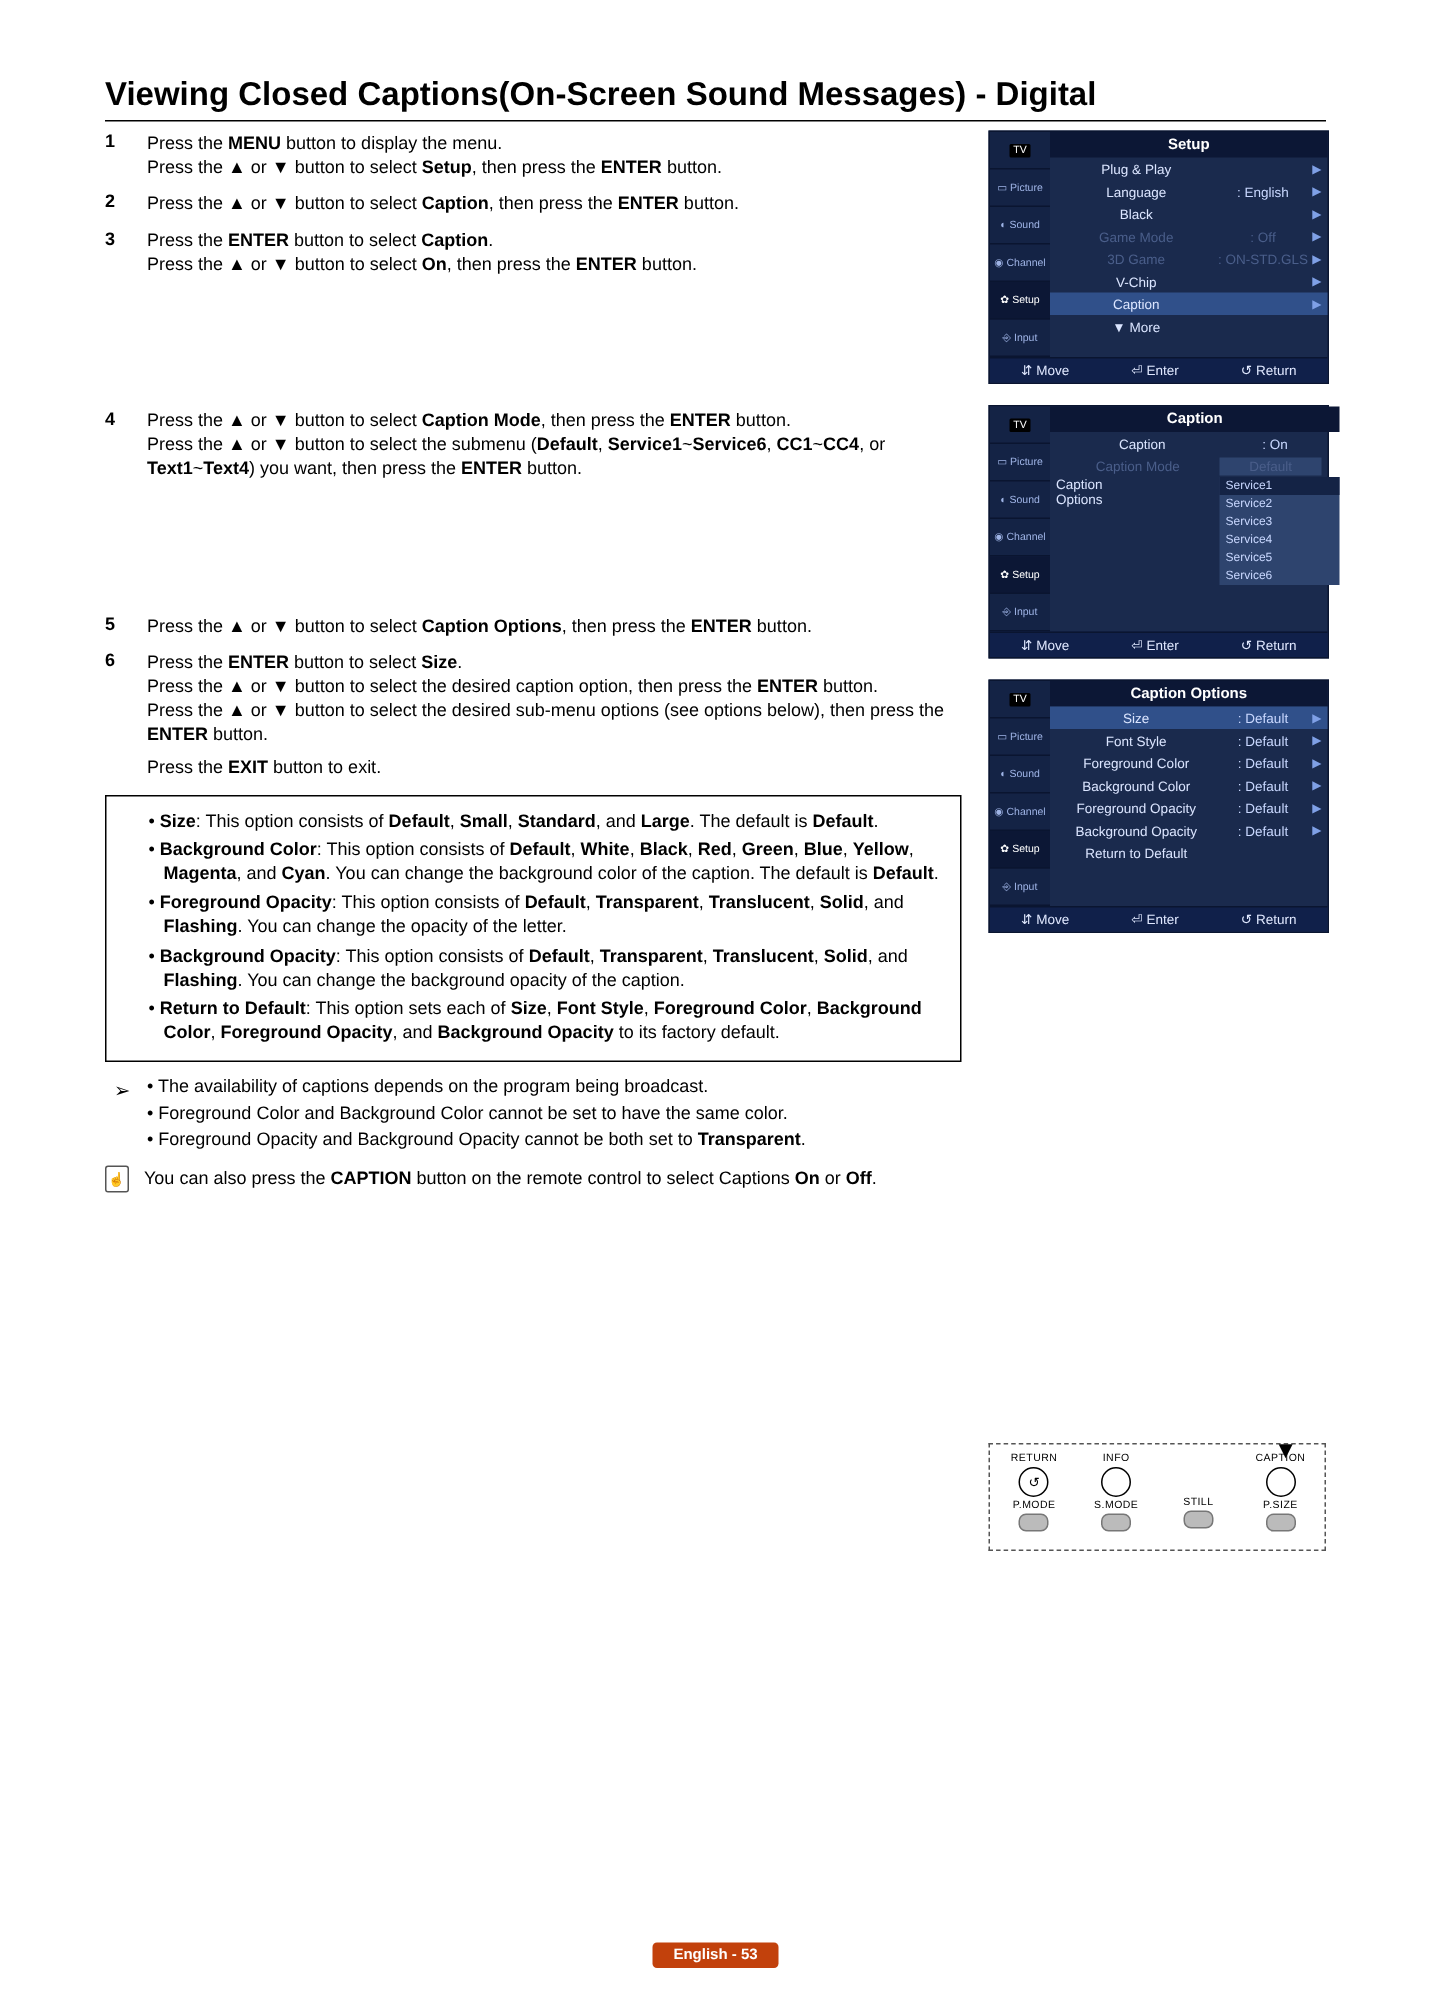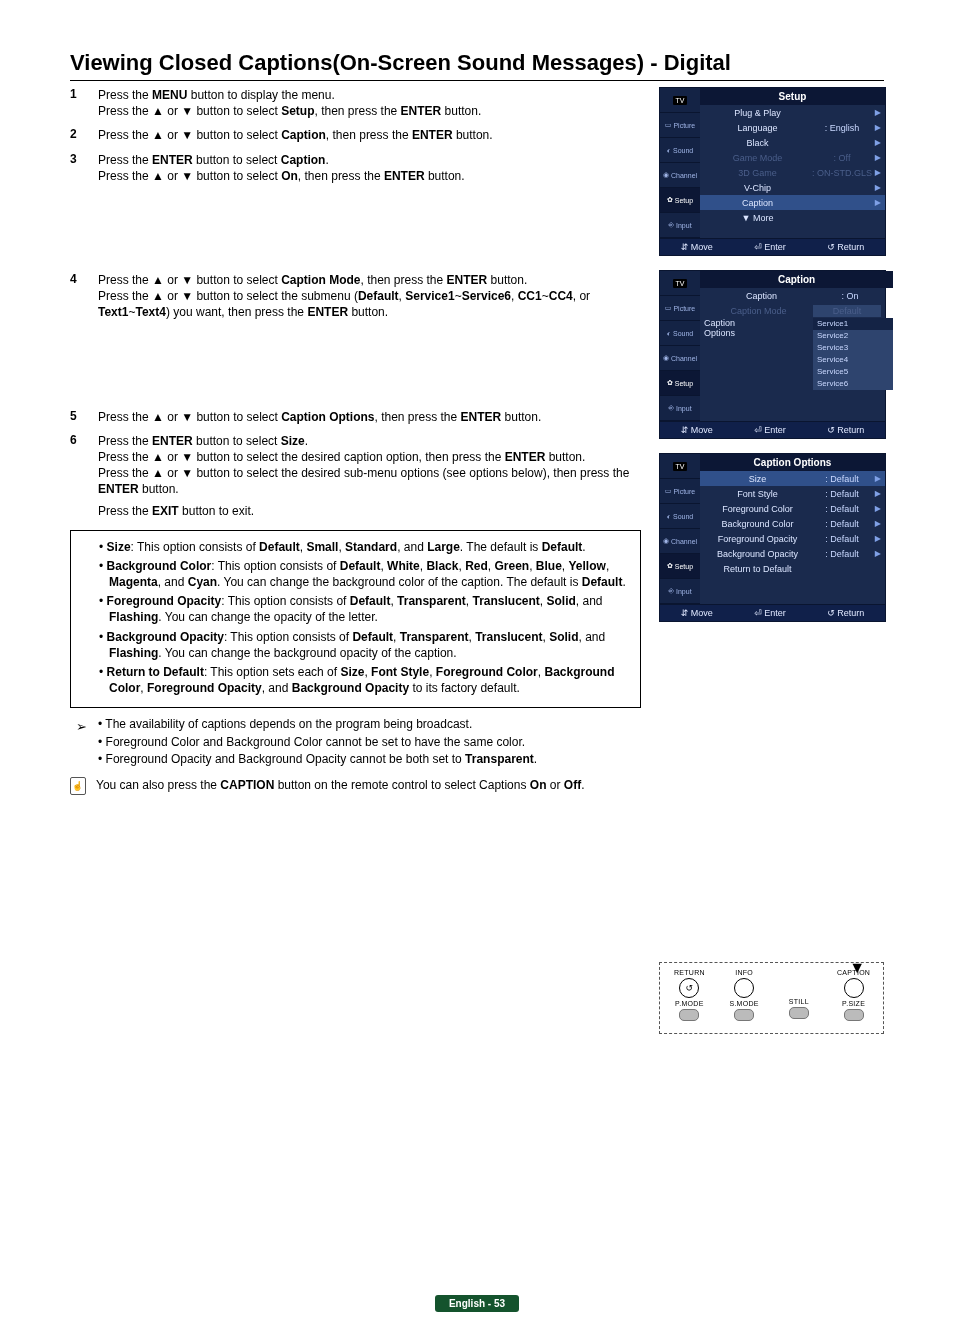--- a/index.html
+++ b/index.html
@@ -197,21 +197,21 @@
     position:absolute; right:18px; top:-4px; font-size:16px;
   }
   
   .pagefoot {
     position: absolute;
     bottom: 30px;
     left: 0; right: 0;
     display:flex; justify-content:center;
   }
   .pagefoot .pill{
-    background:#14532d; color:#fff; font-size:10px; font-weight:bold;
+    background:#c2410c; color:#fff; font-size:10px; font-weight:bold;
     padding:3px 14px; border-radius:3px;
   }
   b { font-weight: bold; }
 </style>
 </head>
 <body>
 
 <div class="page">
   <h1>Viewing Closed Captions(On-Screen Sound Messages) - Digital</h1>
 

